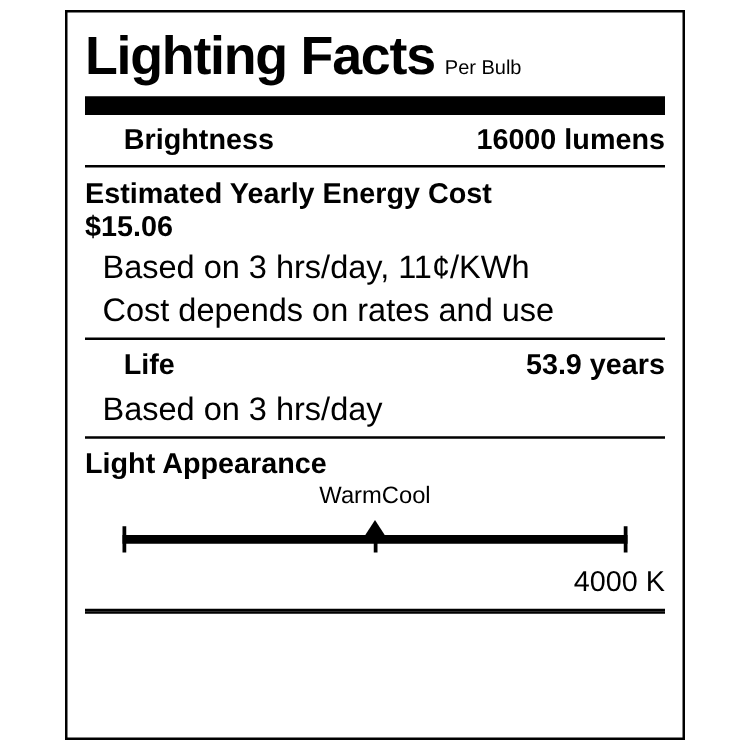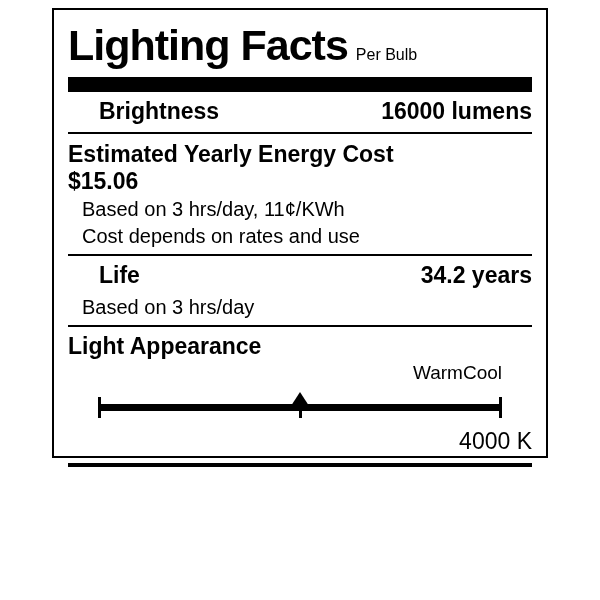--- a/index.html
+++ b/index.html
@@ -12,21 +12,21 @@
     height: 600px;
     font-family: "Liberation Sans", sans-serif;
     color: #000000;
     overflow: hidden;
   }
   .label-card {
     position: absolute;
     left: 52px;
     top: 8px;
     width: 496px;
-    height: 450px;
+    height: 584px;
     border: 2px solid #000000;
     box-sizing: border-box;
     background: #ffffff;
   }
   
   .title-row {
     display: flex;
     align-items: baseline;
     padding-top: 14px;
     padding-left: 14px;
@@ -64,21 +64,21 @@
   }
   .row-label {
     font-size: 23px;
     font-weight: bold;
   }
   .row-value {
     font-size: 23px;
     font-weight: bold;
   }
   .sub-line {
-    font-size: 20px;
+    font-size: 26px;
     padding: 1px 14px 4px 28px;
   }
   .sub-line.tight {
     padding-top: 0;
     padding-bottom: 6px;
   }
   .energy-cost-row {
     display: flex;
     justify-content: space-between;
     align-items: baseline;
@@ -86,21 +86,21 @@
     flex-direction: column;
   }
   
   .appearance-title {
     font-size: 23px;
     font-weight: bold;
     padding: 6px 14px 2px 14px;
   }
   .scale-ends {
     display: flex;
-    justify-content: flex-end;
+    justify-content: center;
     font-size: 19px;
     padding: 0 44px 2px 44px;
   }
   .scale-wrap {
     position: relative;
     height: 34px;
     margin: 6px 44px 0 44px;
   }
   .scale-bar {
     position: absolute;
@@ -161,21 +161,21 @@
     <div class="row-label">Estimated Yearly Energy Cost</div>
     <div class="row-value">$15.06</div>
   </div>
   <div class="sub-line">Based on 3 hrs/day, 11¢/KWh</div>
   <div class="sub-line tight">Cost depends on rates and use</div>
 
   <div class="rule"></div>
 
   <div class="row">
     <div class="row-label">Life</div>
-    <div class="row-value">34.2 years</div>
+    <div class="row-value">53.9 years</div>
   </div>
   <div class="sub-line tight">Based on 3 hrs/day</div>
 
   <div class="rule"></div>
 
   <div class="appearance-title">Light Appearance</div>
   <div class="scale-ends">
     <div>Warm</div>
     <div>Cool</div>
   </div>

